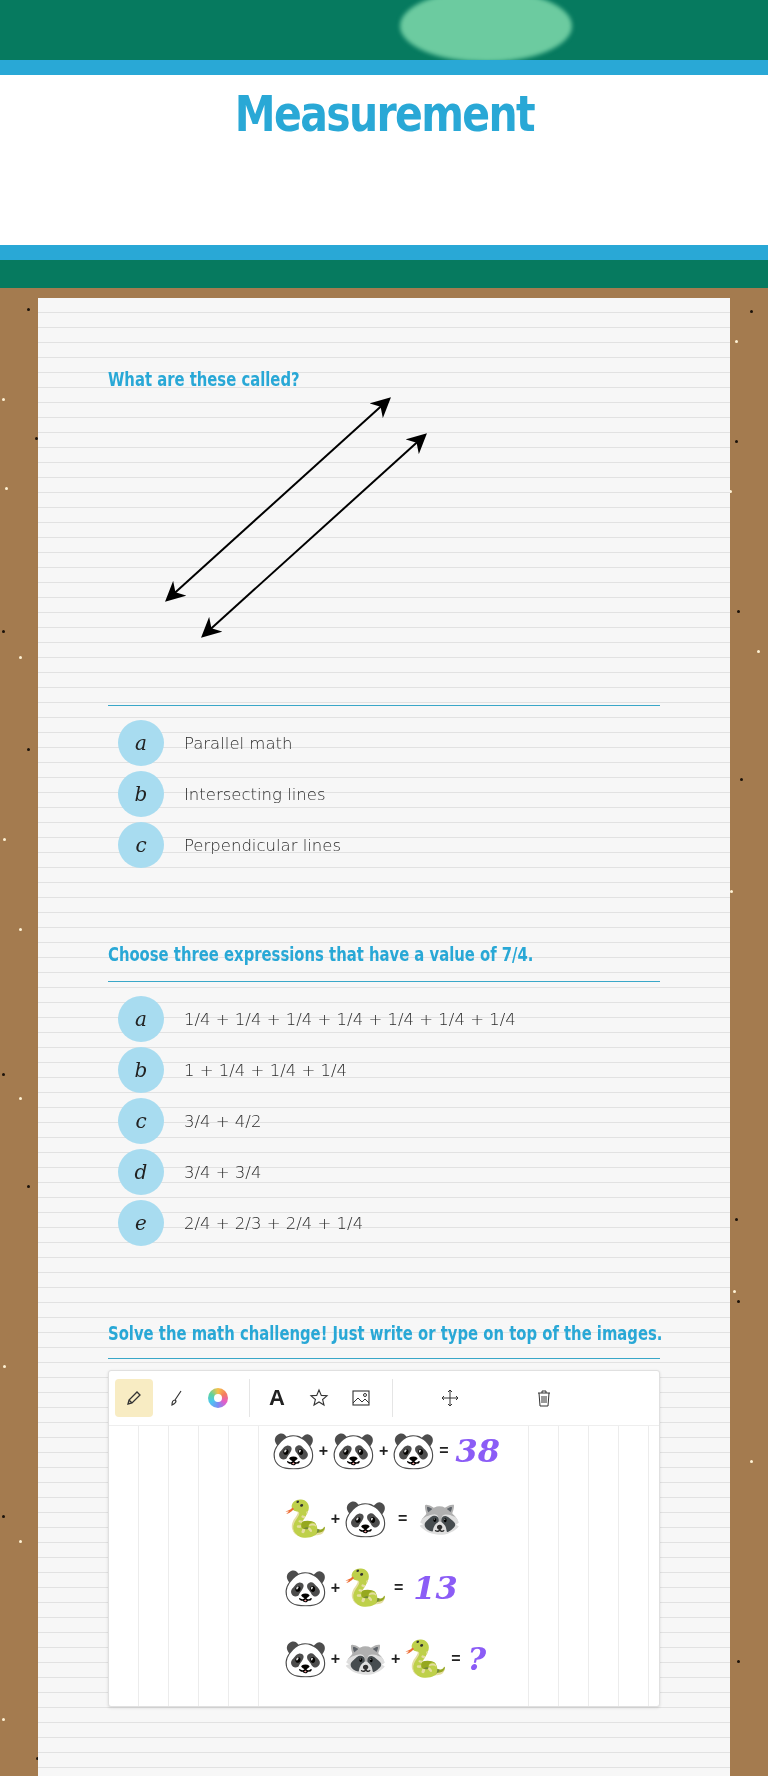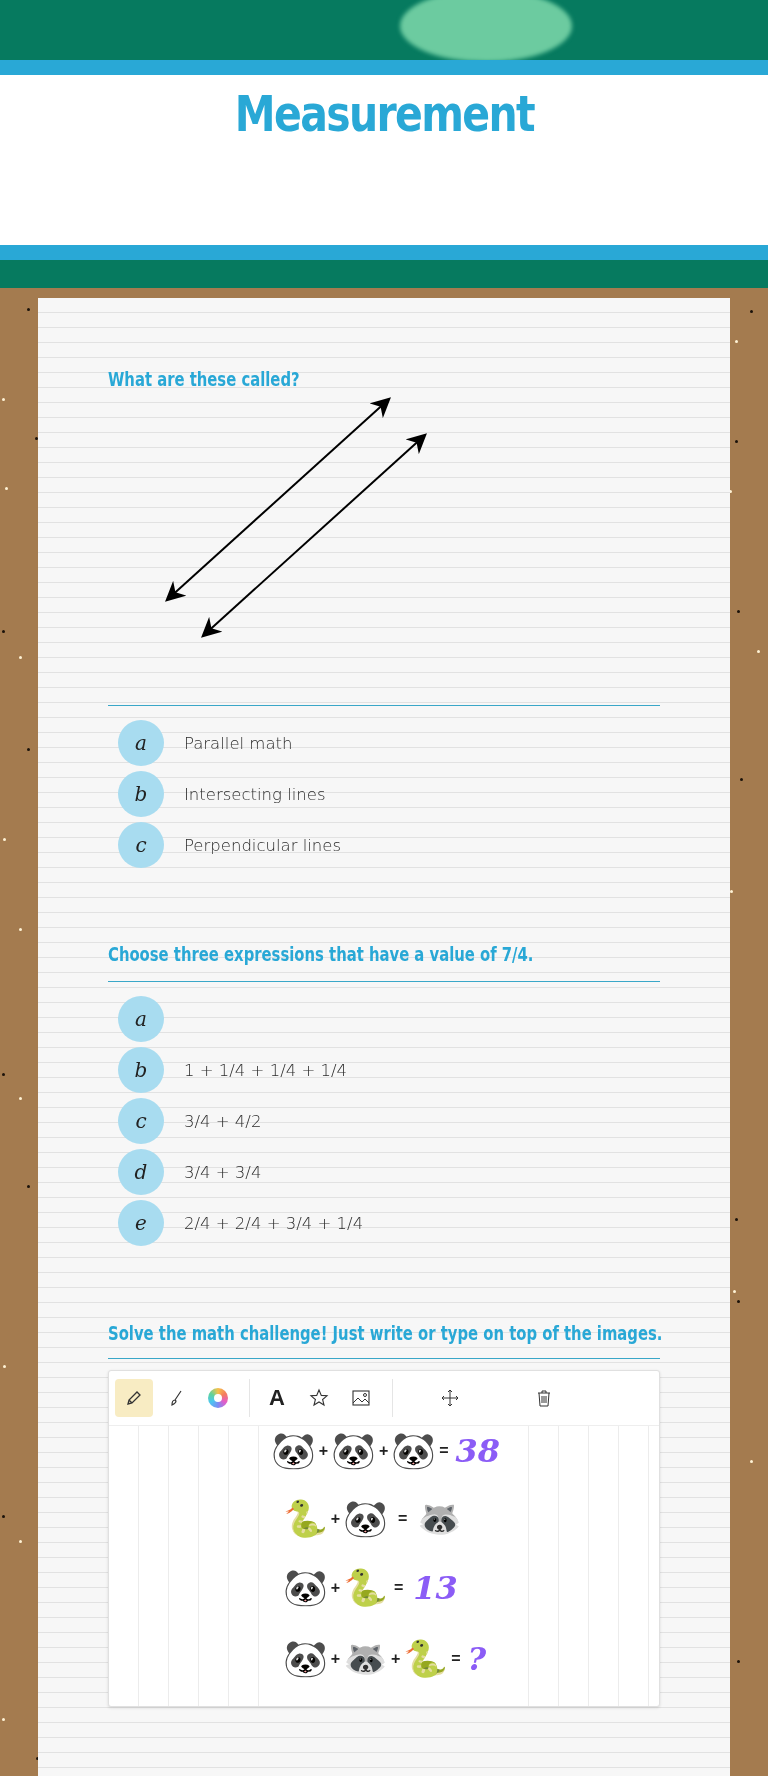--- a/index.html
+++ b/index.html
@@ -154,36 +154,37 @@
   <div class="opt" style="top:524px">
     <span class="bubble">c</span>
     <span class="opt-text">Perpendicular lines</span>
   </div>
 
   <div class="q-title" style="top:645px">Choose three expressions that have a value of 7/4.</div>
   <div class="rule" style="top:683px"></div>
 
   <div class="opt" style="top:698px">
     <span class="bubble">a</span>
+    <span class="opt-text">1/4 + 1/4 + 1/4 + 1/4 + 1/4 + 1/4 + 1/4</span>
   </div>
   <div class="opt" style="top:749px">
     <span class="bubble">b</span>
     <span class="opt-text">1  + 1/4 + 1/4 + 1/4</span>
   </div>
   <div class="opt" style="top:800px">
     <span class="bubble">c</span>
     <span class="opt-text">3/4 + 4/2</span>
   </div>
   <div class="opt" style="top:851px">
     <span class="bubble">d</span>
     <span class="opt-text">3/4 + 3/4</span>
   </div>
   <div class="opt" style="top:902px">
     <span class="bubble">e</span>
-    <span class="opt-text">2/4 + 2/4 + 3/4 + 1/4</span>
+    <span class="opt-text">2/4 + 2/3 + 2/4 + 1/4</span>
   </div>
 
   <div class="q-title" style="top:1024px">Solve the math challenge! Just write or type on top of the images.</div>
   <div class="rule" style="top:1060px"></div>
 
   <div class="draw-box">
     <div class="toolbar">
       <div class="tool active">
         <svg width="18" height="18" viewBox="0 0 18 18">
             <path d="M3 15 L4 11 L12 3 L15 6 L7 14 Z M4 11 L7 14" fill="none" stroke="#333" stroke-width="1.3"></path>

